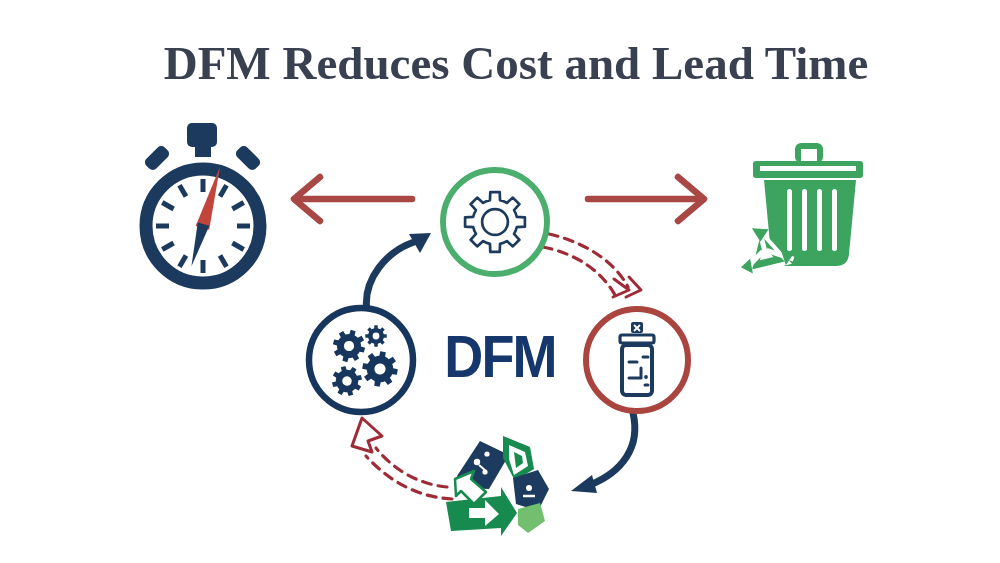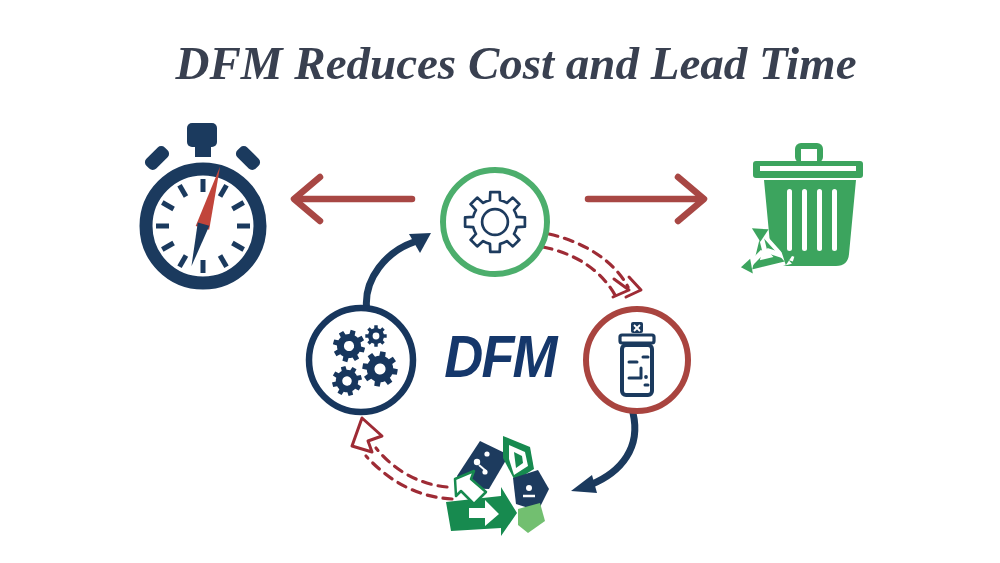--- a/index.html
+++ b/index.html
@@ -1,17 +1,17 @@
 <!DOCTYPE html>
 <html><head>
 <meta charset="utf-8">
 <style>
   html,body{margin:0;padding:0;background:#fff;}
   #canvas{position:relative;width:1000px;height:563px;background:#ffffff;overflow:hidden;
-          font-family:"Liberation Sans",sans-serif;font-style:italic;}
+          font-family:"Liberation Sans",sans-serif;}
   #title{position:absolute;left:0;right:0;top:36px;text-align:center;
          font-family:"Liberation Serif","DejaVu Serif",serif;
          font-weight:bold;font-size:47px;color:#394050;letter-spacing:0px;
          transform:translateX(16px);white-space:nowrap;}
   #dfm{position:absolute;left:430px;top:322px;width:140px;text-align:center;
        font-weight:bold;font-size:60px;color:#15376b;letter-spacing:-2px;
        transform:scaleX(0.9);}
   svg{position:absolute;left:0;top:0;}
 </style>
 </head>

